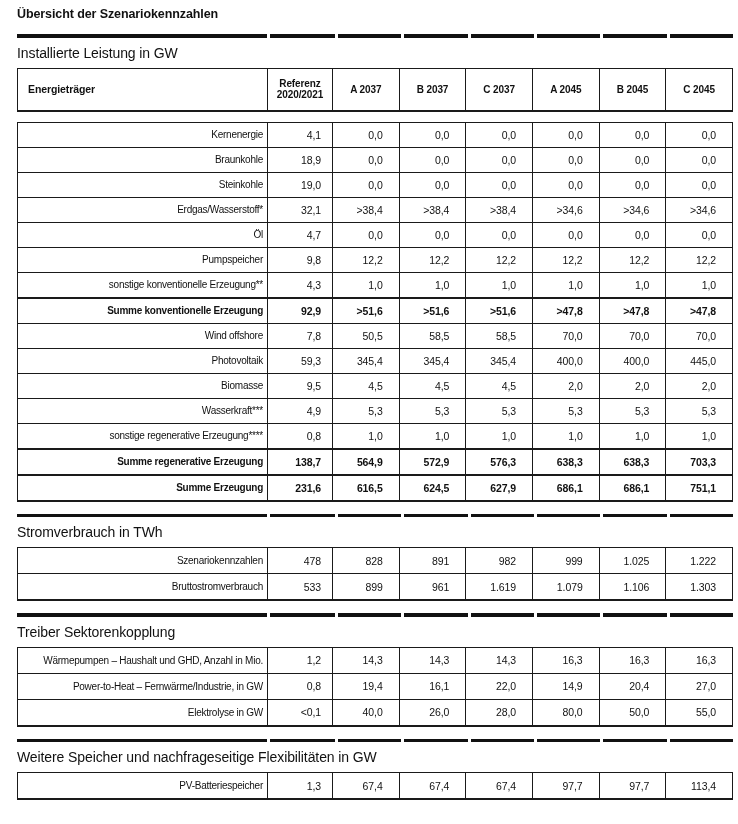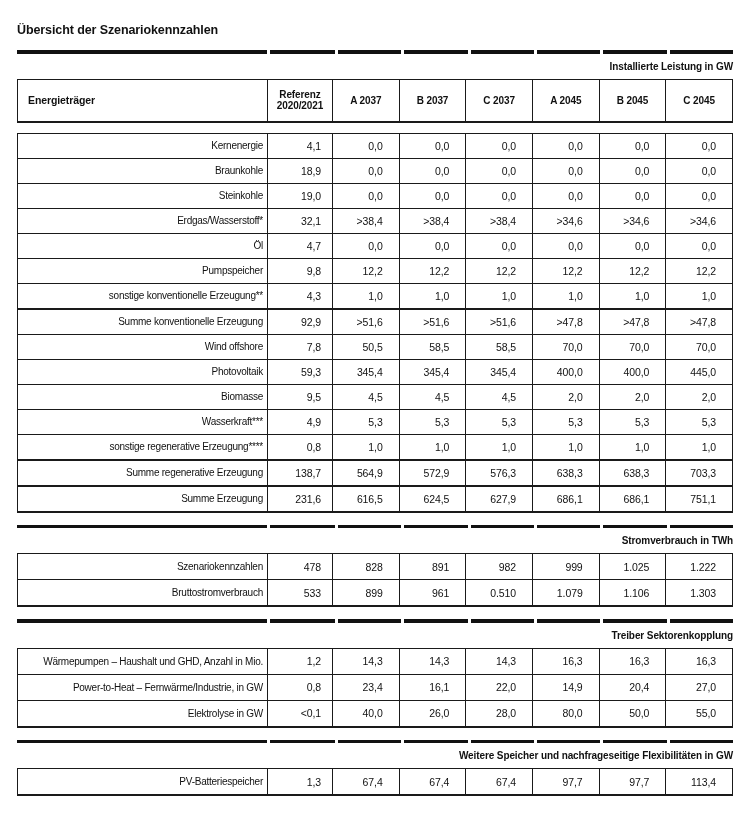--- a/index.html
+++ b/index.html
@@ -1,36 +1,36 @@
 <!DOCTYPE html>
 <html><head>
 <meta charset="utf-8">
 <style>
   html,body{margin:0;padding:0;background:#ffffff;}
   body{font-family:"Liberation Sans","DejaVu Sans",sans-serif;color:#111111;}
   .page{position:relative;width:738px;height:824px;box-sizing:border-box;padding:7px 3px 0 17px;overflow:hidden;}
-  .doc-title{font-size:12.5px;font-weight:700;letter-spacing:-0.1px;margin:16px 0 13px 0;color:#111;}
+  .doc-title{font-size:12.5px;font-weight:700;letter-spacing:-0.1px;margin:0 0 13px 0;color:#111;}
   .rule{display:grid;grid-template-columns:250px 65px repeat(6,1fr);column-gap:3px;height:3.5px;width:716px;margin:0 0 7px 0;}
   .rule .seg{background:#111111;height:100%;}
   .rule-gap{margin-top:12px;}
-  .section-title{width:716px;text-align:right;font-size:10px;font-weight:700;letter-spacing:-0.1px;margin:0 0 7px 0;}
+  .section-title{width:716px;text-align:left;font-size:14px;font-weight:400;letter-spacing:-0.1px;margin:0 0 7px 0;}
   table.tbl{border-collapse:collapse;table-layout:fixed;width:716px;font-size:10.5px;letter-spacing:-0.1px;}
   table.tbl td,table.tbl th{border:1px solid #1a1a1a;overflow:hidden;}
   
   table.header-tbl{margin-bottom:10px;border-radius:18px;}
   table.header-tbl th{height:37px;vertical-align:middle;font-size:10px;font-weight:700;text-align:center;padding:2px 3px;border-bottom:2.5px solid #1a1a1a;}
   table.header-tbl th.label-cell{text-align:left;padding-left:10px;font-size:10.5px;}
   
   table.data-tbl{margin-bottom:0;}
   table.data-tbl td{height:22px;vertical-align:middle;}
   table.rows-lg td{height:23px;}
   td.label-cell{text-align:right;padding:0 4px 0 10px;white-space:nowrap;font-size:10px;letter-spacing:-0.25px;}
   td.value-cell{text-align:right;padding-right:16px;white-space:nowrap;}
   td.value-cell.ref-col{padding-right:11px;}
-  tr.sum-row{font-weight:400;}
+  tr.sum-row{font-weight:700;}
   tr.sum-row td{border-top-width:2px;}
   table.data-tbl tr:last-child td{border-bottom-width:2px;}
   colgroup col.c-label{width:250px;}
   colgroup col.c-ref{width:65px;}
 </style>
 </head>
 <body>
 
 <div class="page">
 
@@ -269,21 +269,21 @@
           <td class="value-cell">982</td>
           <td class="value-cell">999</td>
           <td class="value-cell">1.025</td>
           <td class="value-cell">1.222</td>
         </tr>
         <tr>
           <td class="label-cell">Bruttostromverbrauch</td>
           <td class="value-cell ref-col">533</td>
           <td class="value-cell">899</td>
           <td class="value-cell">961</td>
-          <td class="value-cell">0.510</td>
+          <td class="value-cell">1.619</td>
           <td class="value-cell">1.079</td>
           <td class="value-cell">1.106</td>
           <td class="value-cell">1.303</td>
         </tr>
       </tbody>
   </table>
 
   <div class="rule rule-gap">
       <span class="seg"></span>
       <span class="seg"></span>
@@ -313,21 +313,21 @@
           <td class="value-cell">14,3</td>
           <td class="value-cell">14,3</td>
           <td class="value-cell">14,3</td>
           <td class="value-cell">16,3</td>
           <td class="value-cell">16,3</td>
           <td class="value-cell">16,3</td>
         </tr>
         <tr>
           <td class="label-cell">Power-to-Heat – Fernwärme/Industrie, in GW</td>
           <td class="value-cell ref-col">0,8</td>
-          <td class="value-cell">23,4</td>
+          <td class="value-cell">19,4</td>
           <td class="value-cell">16,1</td>
           <td class="value-cell">22,0</td>
           <td class="value-cell">14,9</td>
           <td class="value-cell">20,4</td>
           <td class="value-cell">27,0</td>
         </tr>
         <tr>
           <td class="label-cell">Elektrolyse in GW</td>
           <td class="value-cell ref-col">&lt;0,1</td>
           <td class="value-cell">40,0</td>

